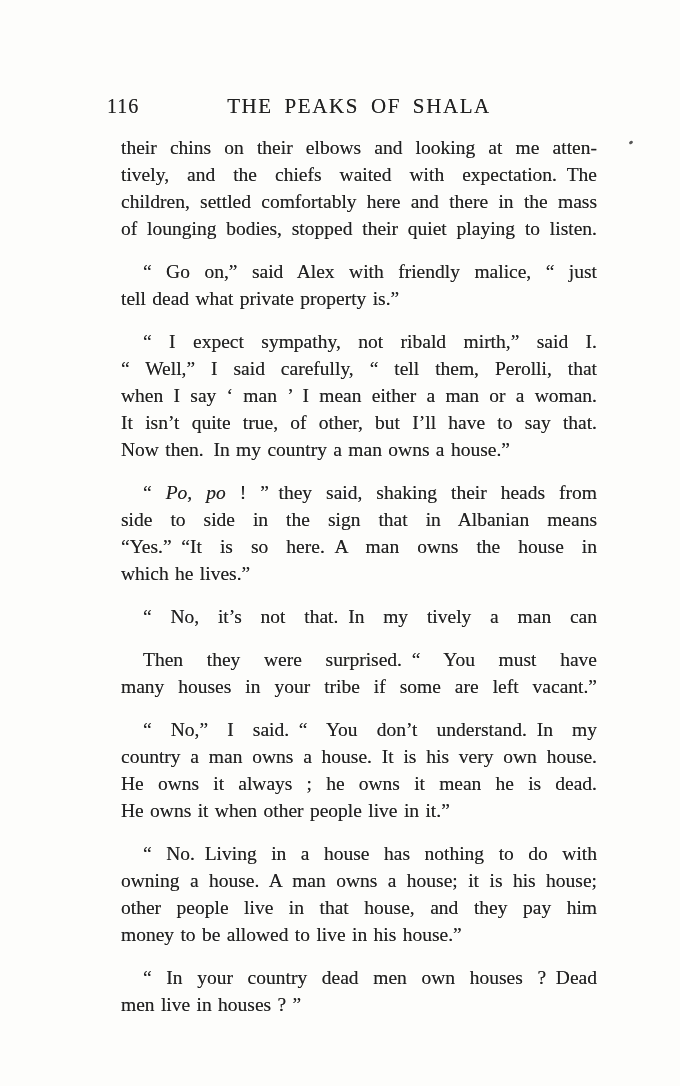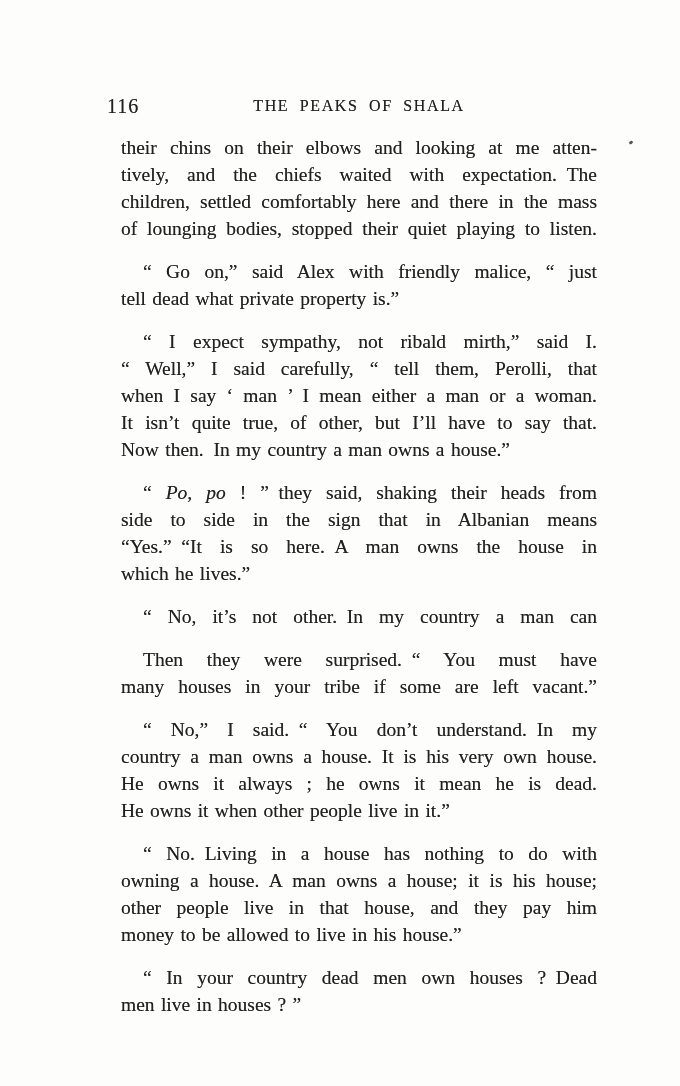--- a/index.html
+++ b/index.html
@@ -28,21 +28,21 @@
   }
   .page-number {
     position: absolute;
     left: 2px;
     top: 0;
     font-size: 20px;
     letter-spacing: 1px;
   }
   .head-title {
     text-align: center;
-    font-size: 16px;
+    font-size: 21px;
     letter-spacing: 1.6px;
     word-spacing: 5px;
   }
   .text-body {
     font-size: 19.5px;
     line-height: 27px;
   }
   .para { margin: 16px; }
   .line {
     text-align: left;
@@ -94,21 +94,21 @@
           <div class="line just"><span>It isn’t quite true, of other, but I’ll have to say that.</span></div>
           <div class="line"><span>Now then. In my country a man owns a house.”</span></div>
         </div>
         <div class="para">
           <div class="line just indent"><span>“ </span><span class="ital">Po, po</span><span> ! ” they said, shaking their heads from</span></div>
           <div class="line just"><span>side to side in the sign that in Albanian means</span></div>
           <div class="line just"><span>“Yes.” “It is so here. A man owns the house in</span></div>
           <div class="line"><span>which he lives.”</span></div>
         </div>
         <div class="para">
-          <div class="line just indent"><span>“ No, it’s not other. In my country a man can</span></div>
+          <div class="line just indent"><span>“ No, it’s not that. In my tively a man can</span></div>
         </div>
         <div class="para">
           <div class="line just indent"><span>Then they were surprised. “ You must have</span></div>
           <div class="line just"><span>many houses in your tribe if some are left vacant.”</span></div>
         </div>
         <div class="para">
           <div class="line just indent"><span>“ No,” I said. “ You don’t understand. In my</span></div>
           <div class="line just"><span>country a man owns a house. It is his very own house.</span></div>
           <div class="line just"><span>He owns it always ; he owns it mean he is dead.</span></div>
           <div class="line"><span>He owns it when other people live in it.”</span></div>

